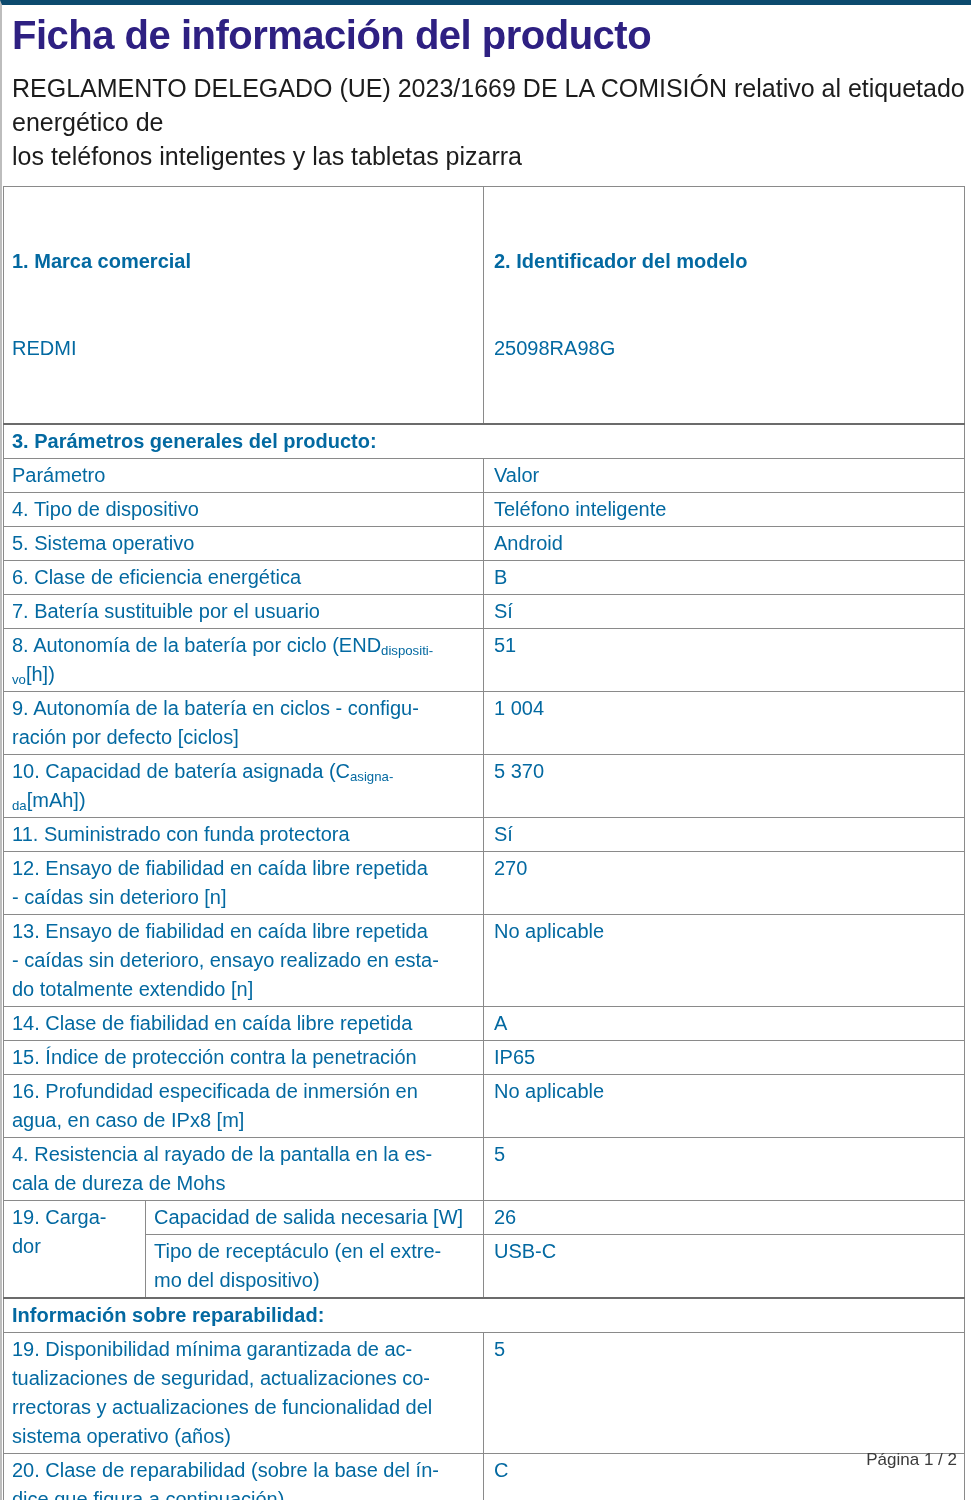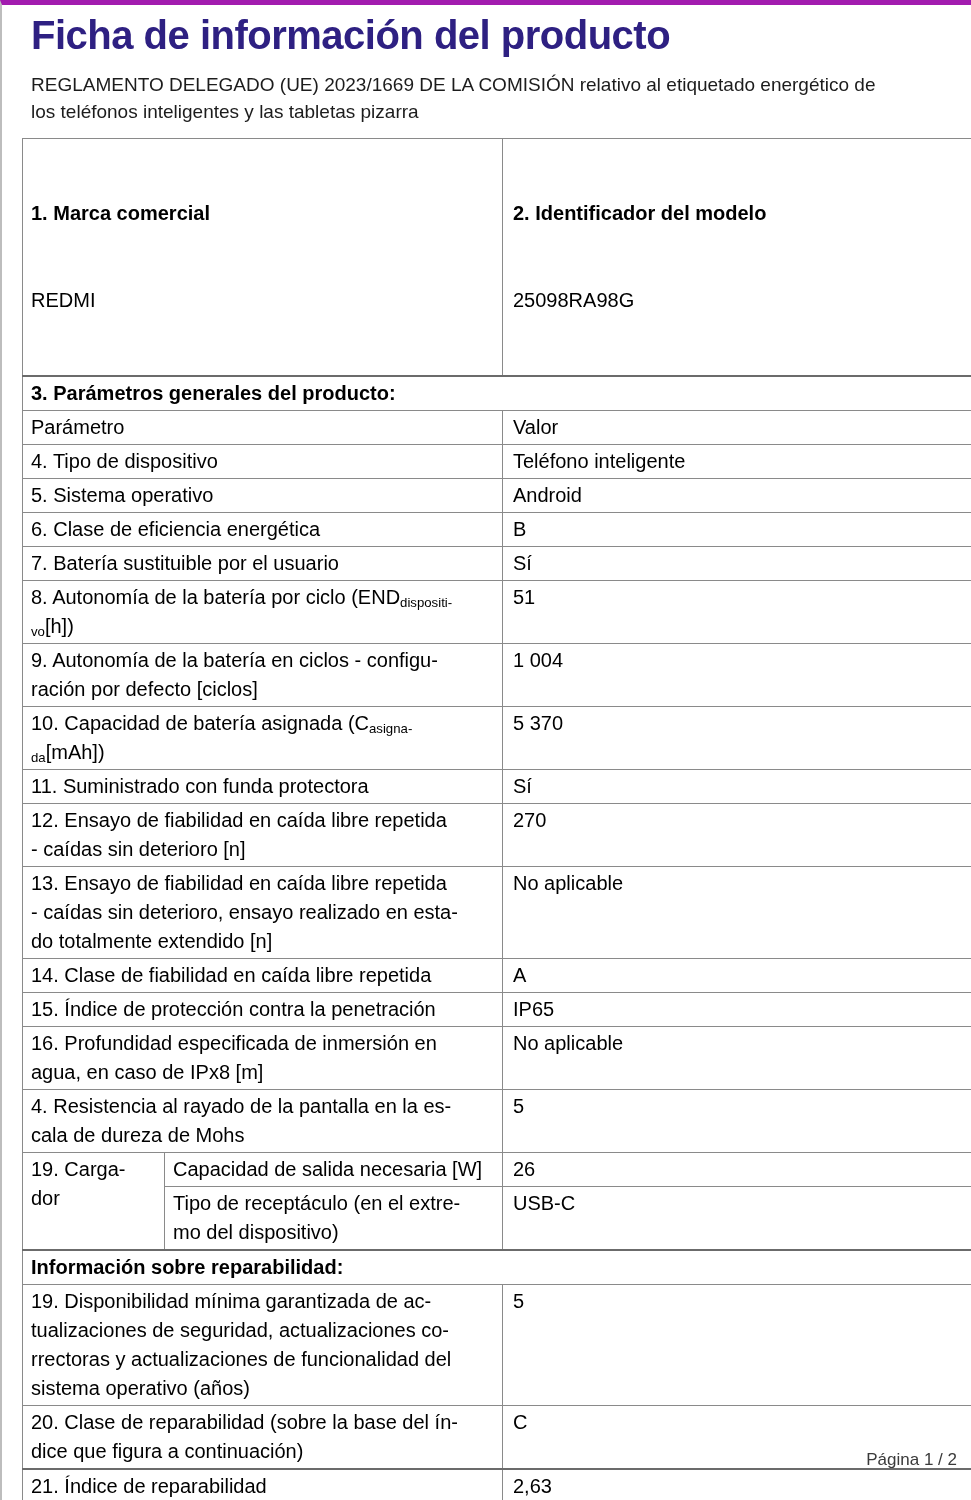--- a/index.html
+++ b/index.html
@@ -6,36 +6,36 @@
   html,body { background:#ffffff; }
   body {
     width:971px; height:1500px;
     font-family:"Liberation Sans", sans-serif;
     color:#1c1c1c;
     position:relative;
     overflow:hidden;
   }
   .page {
     position:absolute; inset:0;
-    border-top:5px solid #a21caf;
+    border-top:5px solid #0c4a6e;
     border-left:2px solid #bdbdbd;
-    padding:6px 5px 0 20px;
+    padding:6px 5px 0 1px;
     background:#ffffff;
   }
   .title {
     font-size:40px;
     font-weight:bold;
     color:var(--title-color, #2e2082);
     padding-left:9px;
     letter-spacing:-0.5px;
     line-height:48px;
   }
   .subtitle {
-    font-size:19px;
-    line-height:27px;
+    font-size:25px;
+    line-height:34px;
     padding-left:9px;
     margin-top:12px;
     white-space:pre-wrap;
     color:#1c1c1c;
   }
   table.sheet {
     border-collapse:collapse;
     table-layout:fixed;
     width:961px;
     margin-top:13px;
@@ -44,21 +44,21 @@
   col.c1 { width:142px; }
   col.c2 { width:338px; }
   col.c3 { width:481px; }
   td {
     border:1px solid #8a8a8a;
     font-size:20px;
     line-height:29px;
     padding:2px 4px 2px 8px;
     vertical-align:top;
     white-space:pre-wrap;
-    color:#000000;
+    color:#0369a1;
   }
   tr.tborder > td { border-top:2px solid #6b6b6b;margin-top:43px; }
   .bold { font-weight:bold; }
   .sub { font-size:0.66em; vertical-align:-0.22em; line-height:0; }
   .value-cell { padding-left:10px; }
   .footer {
     position:absolute;
     right:14px;
     bottom:30px;
     font-size:17px;

